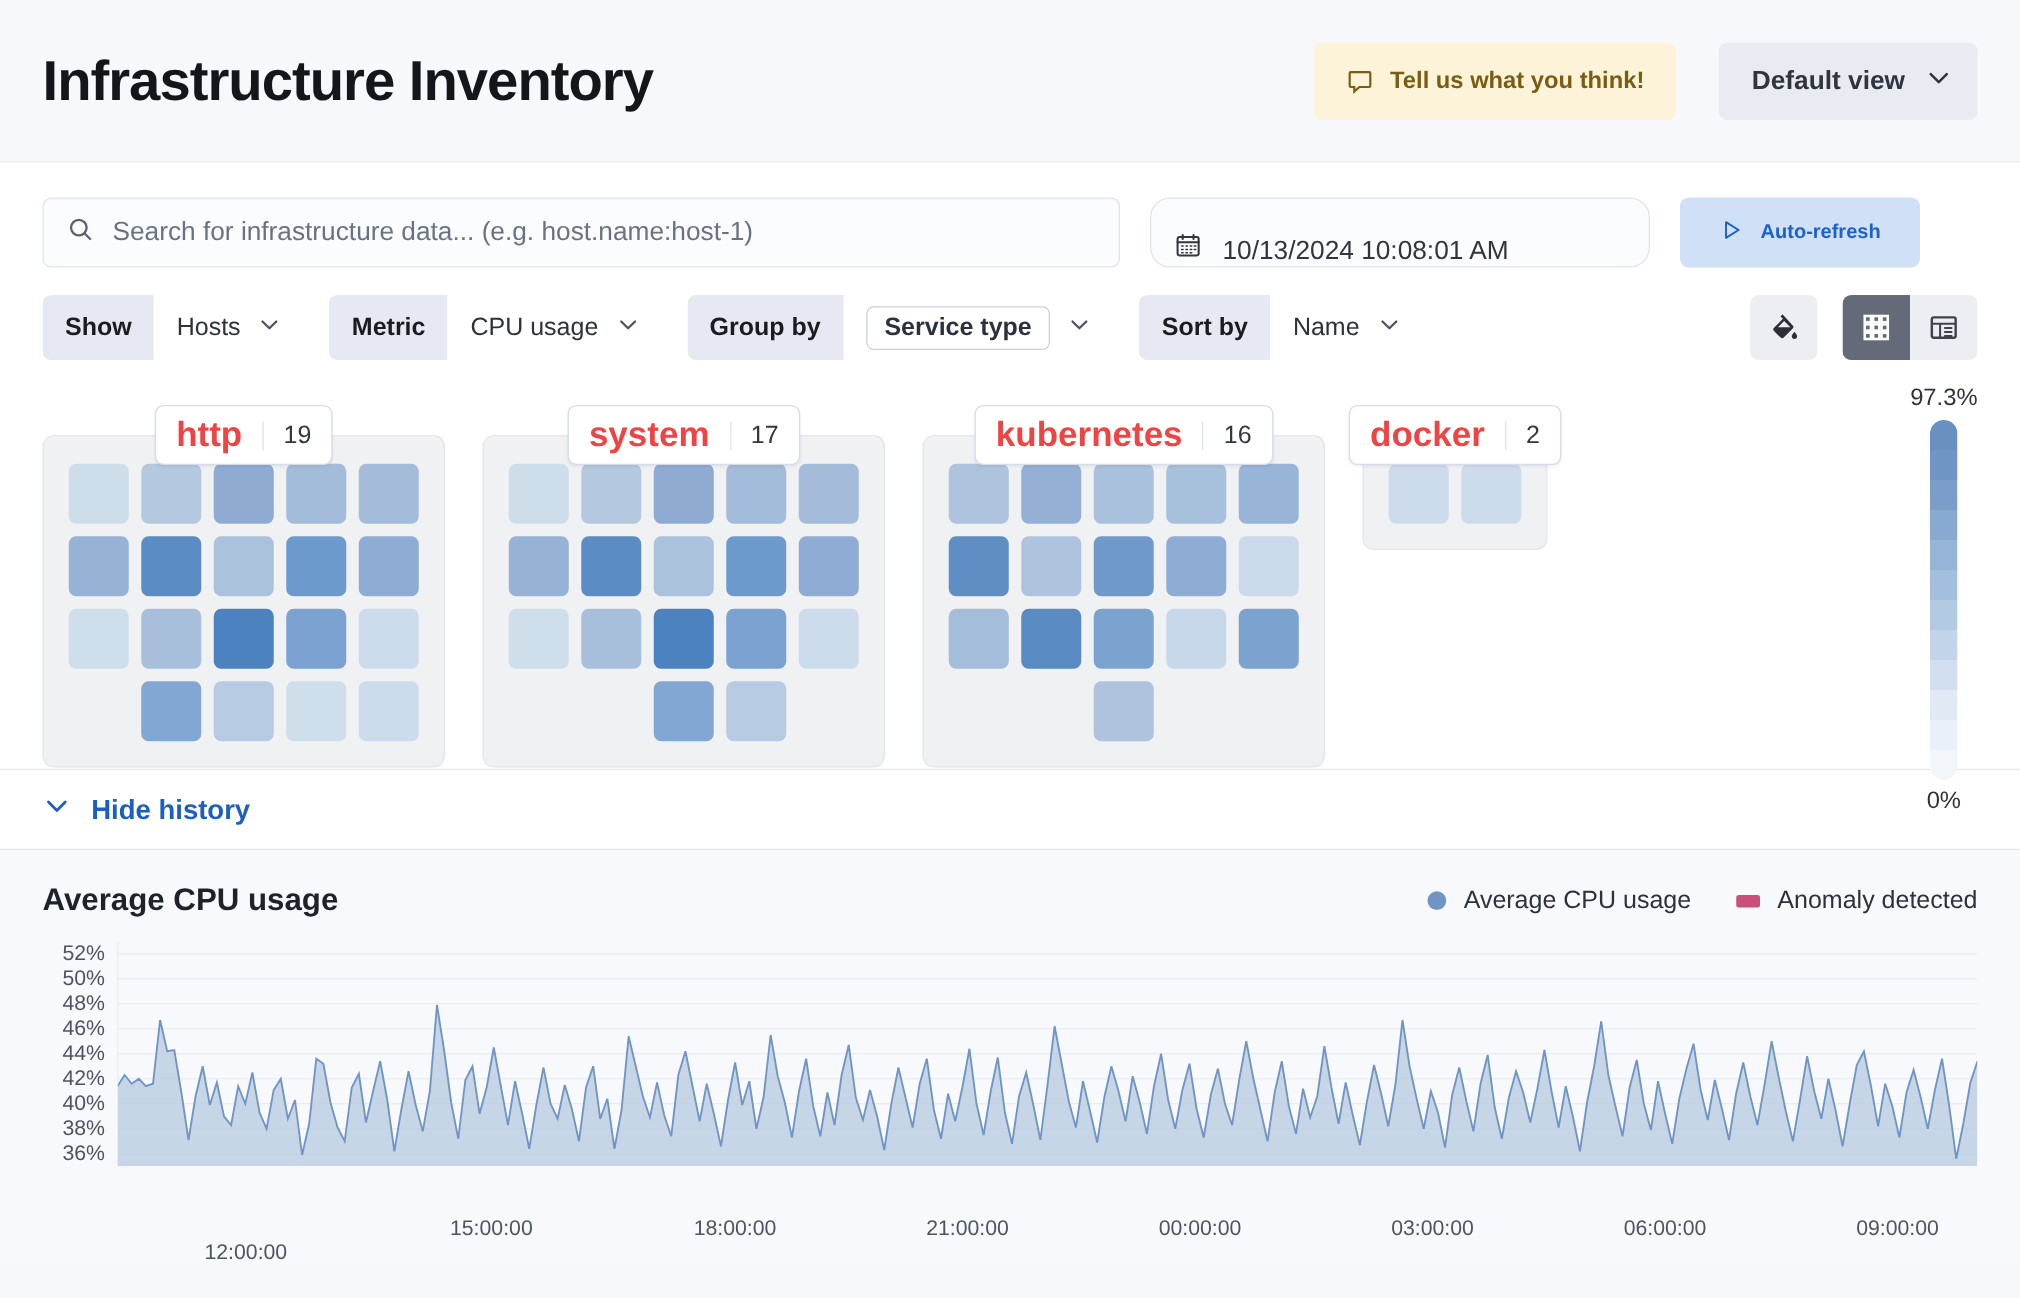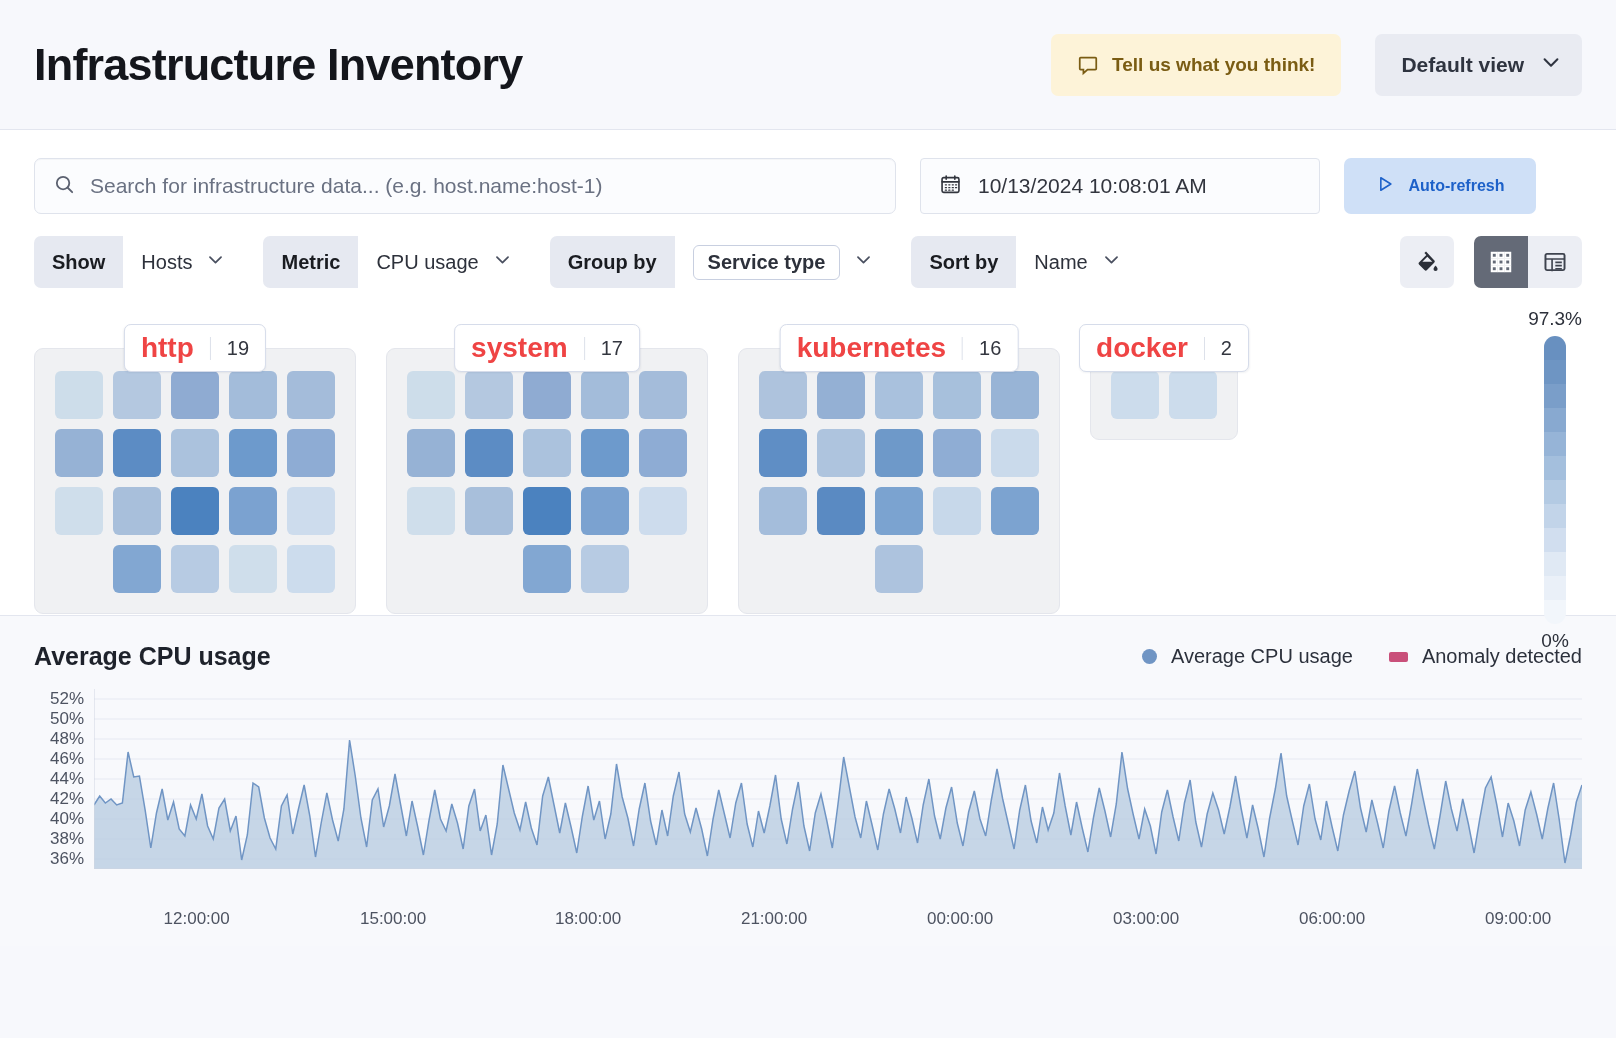--- a/index.html
+++ b/index.html
@@ -58,22 +58,22 @@
   }
   #search-input {
     border: none; outline: none; background: transparent;
     font-size: 21px; color: #4a5060; width: 100%;
     font-family: inherit;
   }
   #search-input::placeholder { color: #6a7182; }
 
   #date-box {
     flex: 0 0 400px; height: 56px;
-    background: #fbfcfe; border: 1px solid #dfe3ec; border-radius: 4px;
-    display: flex; align-items: center; gap: 16px; padding: 0 18px;
+    background: #fbfcfe; border: 1px solid #dfe3ec; border-radius: 16px;
+    display: flex; align-items: flex-end; gap: 16px; padding: 0 18px;
   }
   #date-value { font-size: 21px; color: #32353e; }
 
   #auto-refresh {
     flex: 0 0 192px; height: 56px;
     background: #cfe0f7; border: none; border-radius: 7px;
     display: flex; align-items: center; justify-content: center; gap: 13px;
     color: #1d61c9; font-size: 16px; font-weight: 700; cursor: pointer;
     font-family: inherit;
   }
@@ -483,20 +483,30 @@
           <div style="background: rgb(194, 212, 233);"></div>
           <div style="background: rgb(209, 222, 239);"></div>
           <div style="background: rgb(224, 233, 244);"></div>
           <div style="background: rgb(234, 240, 248);"></div>
           <div style="background: rgb(242, 246, 251);"></div>
         </div>
       <div id="legend-bottom">0%</div>
     </div>
   </div>
 
+  <div id="history-toggle-bar">
+    <button id="hide-history">
+      <span>
+        <svg width="23" height="23" viewBox="0 0 24 24" fill="none" stroke="#1c5ec2" stroke-width="2.3" stroke-linecap="round" stroke-linejoin="round">
+            <path d="M5 9l7 7 7-7"></path>
+          </svg>
+      </span>
+      <span>Hide history</span>
+    </button>
+  </div>
 
   <div id="chart-section">
     <div id="chart-head">
       <div id="chart-title">Average CPU usage</div>
       <div id="chart-legend">
         <div class="legend-item">
           <span class="legend-dot"></span>
           <span>Average CPU usage</span>
         </div>
         <div class="legend-item">
@@ -530,21 +540,21 @@
             <line x1="0" y1="166.67" x2="1000" y2="166.67" stroke="#e6eaf2" stroke-width="0.9"></line>
             <line x1="0" y1="188.89" x2="1000" y2="188.89" stroke="#e6eaf2" stroke-width="0.9"></line>
             <path d="M0.00 128.89 L3.82 118.89 L7.63 126.67 L11.45 122.22 L15.27 128.89 L19.08 126.67 L22.90 70.00 L26.72 97.78 L30.53 96.67 L34.35 134.44 L38.17 176.67 L41.98 137.78 L45.80 111.11 L49.62 145.56 L53.44 125.56 L57.25 155.56 L61.07 163.33 L64.89 128.89 L68.70 144.44 L72.52 116.67 L76.34 152.22 L80.15 166.67 L83.97 132.22 L87.79 122.22 L91.60 157.78 L95.42 141.11 L99.24 190.00 L103.05 162.22 L106.87 104.44 L110.69 108.89 L114.50 143.33 L118.32 165.56 L122.14 177.78 L125.95 130.00 L129.77 117.78 L133.59 161.11 L137.40 133.33 L141.22 106.67 L145.04 141.11 L148.85 186.67 L152.67 148.89 L156.49 115.56 L160.31 145.56 L164.12 168.89 L167.94 133.33 L171.76 56.67 L175.57 96.67 L179.39 143.33 L183.21 175.56 L187.02 123.33 L190.84 111.11 L194.66 153.33 L198.47 130.00 L202.29 94.44 L206.11 128.89 L209.92 163.33 L213.74 124.44 L217.56 153.33 L221.37 184.44 L225.19 145.56 L229.01 112.22 L232.82 144.44 L236.64 157.78 L240.46 127.78 L244.27 148.89 L248.09 177.78 L251.91 130.00 L255.73 111.11 L259.54 157.78 L263.36 140.00 L267.18 184.44 L270.99 150.00 L274.81 84.44 L278.63 111.11 L282.44 137.78 L286.26 156.67 L290.08 125.56 L293.89 154.44 L297.71 173.33 L301.53 118.89 L305.34 97.78 L309.16 128.89 L312.98 160.00 L316.79 126.67 L320.61 153.33 L324.43 182.22 L328.24 141.11 L332.06 107.78 L335.88 145.56 L339.69 124.44 L343.51 166.67 L347.33 138.89 L351.15 83.33 L354.96 120.00 L358.78 143.33 L362.60 174.44 L366.41 133.33 L370.23 104.44 L374.05 146.67 L377.86 173.33 L381.68 134.44 L385.50 163.33 L389.31 118.89 L393.13 92.22 L396.95 138.89 L400.76 158.89 L404.58 132.22 L408.40 155.56 L412.21 185.56 L416.03 144.44 L419.85 112.22 L423.66 138.89 L427.48 165.56 L431.30 126.67 L435.11 104.44 L438.93 150.00 L442.75 175.56 L446.56 135.56 L450.38 160.00 L454.20 130.00 L458.02 95.56 L461.83 144.44 L465.65 172.22 L469.47 133.33 L473.28 103.33 L477.10 152.22 L480.92 180.00 L484.73 137.78 L488.55 116.67 L492.37 145.56 L496.18 176.67 L500.00 127.78 L503.82 75.56 L507.63 108.89 L511.45 142.22 L515.27 165.56 L519.08 124.44 L522.90 151.11 L526.72 178.89 L530.53 138.89 L534.35 111.11 L538.17 133.33 L541.98 160.00 L545.80 120.00 L549.62 143.33 L553.44 171.11 L557.25 128.89 L561.07 100.00 L564.89 141.11 L568.70 166.67 L572.52 132.22 L576.34 108.89 L580.15 148.89 L583.97 174.44 L587.79 136.67 L591.60 113.33 L595.42 144.44 L599.24 163.33 L603.05 123.33 L606.87 88.89 L610.69 122.22 L614.50 150.00 L618.32 177.78 L622.14 134.44 L625.95 106.67 L629.77 146.67 L633.59 171.11 L637.40 131.11 L641.22 156.67 L645.04 137.78 L648.85 93.33 L652.67 130.00 L656.49 162.22 L660.31 125.56 L664.12 154.44 L667.94 181.11 L671.76 142.22 L675.57 110.00 L679.39 135.56 L683.21 164.44 L687.02 127.78 L690.84 70.00 L694.66 111.11 L698.47 140.00 L702.29 166.67 L706.11 133.33 L709.92 152.22 L713.74 183.33 L717.56 136.67 L721.37 112.22 L725.19 142.22 L729.01 168.89 L732.82 126.67 L736.64 101.11 L740.46 147.78 L744.27 175.56 L748.09 138.89 L751.91 115.56 L755.73 134.44 L759.54 161.11 L763.36 131.11 L767.18 96.67 L770.99 133.33 L774.81 165.56 L778.63 128.89 L782.44 155.56 L786.26 186.67 L790.08 143.33 L793.89 111.11 L797.71 71.11 L801.53 118.89 L805.34 146.67 L809.16 173.33 L812.98 130.00 L816.79 105.56 L820.61 144.44 L824.43 167.78 L828.24 124.44 L832.06 153.33 L835.88 180.00 L839.69 140.00 L843.51 113.33 L847.33 91.11 L851.15 132.22 L854.96 158.89 L858.78 123.33 L862.60 148.89 L866.41 176.67 L870.23 135.56 L874.05 107.78 L877.86 137.78 L881.68 163.33 L885.50 127.78 L889.31 88.89 L893.13 121.11 L896.95 151.11 L900.76 177.78 L904.58 141.11 L908.40 102.22 L912.21 133.33 L916.03 157.78 L919.85 122.22 L923.66 150.00 L927.48 182.22 L931.30 144.44 L935.11 110.00 L938.93 97.78 L942.75 128.89 L946.56 164.44 L950.38 126.67 L954.20 146.67 L958.02 174.44 L961.83 134.44 L965.65 114.44 L969.47 138.89 L973.28 166.67 L977.10 132.22 L980.92 104.44 L984.73 145.56 L988.55 193.33 L992.37 162.22 L996.18 125.56 L1000.00 106.67 L1000 200 L0 200 Z" fill="#b5c9e0" fill-opacity="0.75"></path>
             <path d="M0.00 128.89 L3.82 118.89 L7.63 126.67 L11.45 122.22 L15.27 128.89 L19.08 126.67 L22.90 70.00 L26.72 97.78 L30.53 96.67 L34.35 134.44 L38.17 176.67 L41.98 137.78 L45.80 111.11 L49.62 145.56 L53.44 125.56 L57.25 155.56 L61.07 163.33 L64.89 128.89 L68.70 144.44 L72.52 116.67 L76.34 152.22 L80.15 166.67 L83.97 132.22 L87.79 122.22 L91.60 157.78 L95.42 141.11 L99.24 190.00 L103.05 162.22 L106.87 104.44 L110.69 108.89 L114.50 143.33 L118.32 165.56 L122.14 177.78 L125.95 130.00 L129.77 117.78 L133.59 161.11 L137.40 133.33 L141.22 106.67 L145.04 141.11 L148.85 186.67 L152.67 148.89 L156.49 115.56 L160.31 145.56 L164.12 168.89 L167.94 133.33 L171.76 56.67 L175.57 96.67 L179.39 143.33 L183.21 175.56 L187.02 123.33 L190.84 111.11 L194.66 153.33 L198.47 130.00 L202.29 94.44 L206.11 128.89 L209.92 163.33 L213.74 124.44 L217.56 153.33 L221.37 184.44 L225.19 145.56 L229.01 112.22 L232.82 144.44 L236.64 157.78 L240.46 127.78 L244.27 148.89 L248.09 177.78 L251.91 130.00 L255.73 111.11 L259.54 157.78 L263.36 140.00 L267.18 184.44 L270.99 150.00 L274.81 84.44 L278.63 111.11 L282.44 137.78 L286.26 156.67 L290.08 125.56 L293.89 154.44 L297.71 173.33 L301.53 118.89 L305.34 97.78 L309.16 128.89 L312.98 160.00 L316.79 126.67 L320.61 153.33 L324.43 182.22 L328.24 141.11 L332.06 107.78 L335.88 145.56 L339.69 124.44 L343.51 166.67 L347.33 138.89 L351.15 83.33 L354.96 120.00 L358.78 143.33 L362.60 174.44 L366.41 133.33 L370.23 104.44 L374.05 146.67 L377.86 173.33 L381.68 134.44 L385.50 163.33 L389.31 118.89 L393.13 92.22 L396.95 138.89 L400.76 158.89 L404.58 132.22 L408.40 155.56 L412.21 185.56 L416.03 144.44 L419.85 112.22 L423.66 138.89 L427.48 165.56 L431.30 126.67 L435.11 104.44 L438.93 150.00 L442.75 175.56 L446.56 135.56 L450.38 160.00 L454.20 130.00 L458.02 95.56 L461.83 144.44 L465.65 172.22 L469.47 133.33 L473.28 103.33 L477.10 152.22 L480.92 180.00 L484.73 137.78 L488.55 116.67 L492.37 145.56 L496.18 176.67 L500.00 127.78 L503.82 75.56 L507.63 108.89 L511.45 142.22 L515.27 165.56 L519.08 124.44 L522.90 151.11 L526.72 178.89 L530.53 138.89 L534.35 111.11 L538.17 133.33 L541.98 160.00 L545.80 120.00 L549.62 143.33 L553.44 171.11 L557.25 128.89 L561.07 100.00 L564.89 141.11 L568.70 166.67 L572.52 132.22 L576.34 108.89 L580.15 148.89 L583.97 174.44 L587.79 136.67 L591.60 113.33 L595.42 144.44 L599.24 163.33 L603.05 123.33 L606.87 88.89 L610.69 122.22 L614.50 150.00 L618.32 177.78 L622.14 134.44 L625.95 106.67 L629.77 146.67 L633.59 171.11 L637.40 131.11 L641.22 156.67 L645.04 137.78 L648.85 93.33 L652.67 130.00 L656.49 162.22 L660.31 125.56 L664.12 154.44 L667.94 181.11 L671.76 142.22 L675.57 110.00 L679.39 135.56 L683.21 164.44 L687.02 127.78 L690.84 70.00 L694.66 111.11 L698.47 140.00 L702.29 166.67 L706.11 133.33 L709.92 152.22 L713.74 183.33 L717.56 136.67 L721.37 112.22 L725.19 142.22 L729.01 168.89 L732.82 126.67 L736.64 101.11 L740.46 147.78 L744.27 175.56 L748.09 138.89 L751.91 115.56 L755.73 134.44 L759.54 161.11 L763.36 131.11 L767.18 96.67 L770.99 133.33 L774.81 165.56 L778.63 128.89 L782.44 155.56 L786.26 186.67 L790.08 143.33 L793.89 111.11 L797.71 71.11 L801.53 118.89 L805.34 146.67 L809.16 173.33 L812.98 130.00 L816.79 105.56 L820.61 144.44 L824.43 167.78 L828.24 124.44 L832.06 153.33 L835.88 180.00 L839.69 140.00 L843.51 113.33 L847.33 91.11 L851.15 132.22 L854.96 158.89 L858.78 123.33 L862.60 148.89 L866.41 176.67 L870.23 135.56 L874.05 107.78 L877.86 137.78 L881.68 163.33 L885.50 127.78 L889.31 88.89 L893.13 121.11 L896.95 151.11 L900.76 177.78 L904.58 141.11 L908.40 102.22 L912.21 133.33 L916.03 157.78 L919.85 122.22 L923.66 150.00 L927.48 182.22 L931.30 144.44 L935.11 110.00 L938.93 97.78 L942.75 128.89 L946.56 164.44 L950.38 126.67 L954.20 146.67 L958.02 174.44 L961.83 134.44 L965.65 114.44 L969.47 138.89 L973.28 166.67 L977.10 132.22 L980.92 104.44 L984.73 145.56 L988.55 193.33 L992.37 162.22 L996.18 125.56 L1000.00 106.67" fill="none" stroke="#7095c4" stroke-width="1.5" vector-effect="non-scaling-stroke"></path>
             <line x1="0" y1="200" x2="1000" y2="200" stroke="#cfd5e1" stroke-width="1" vector-effect="non-scaling-stroke"></line>
             <line x1="0" y1="0" x2="0" y2="200" stroke="#cfd5e1" stroke-width="1" vector-effect="non-scaling-stroke"></line>
           </svg>
         </div>
     </div>
     <div id="x-axis">
-        <span style="left: 6.9%;">12:00:00</span>
+        <span style="left: 6.9%; margin-top: 19px;">12:00:00</span>
         <span style="left: 20.1%;">15:00:00</span>
         <span style="left: 33.2%;">18:00:00</span>
         <span style="left: 45.7%;">21:00:00</span>
         <span style="left: 58.2%;">00:00:00</span>
         <span style="left: 70.7%;">03:00:00</span>
         <span style="left: 83.2%;">06:00:00</span>
         <span style="left: 95.7%;">09:00:00</span>
       </div>
   </div>
 

